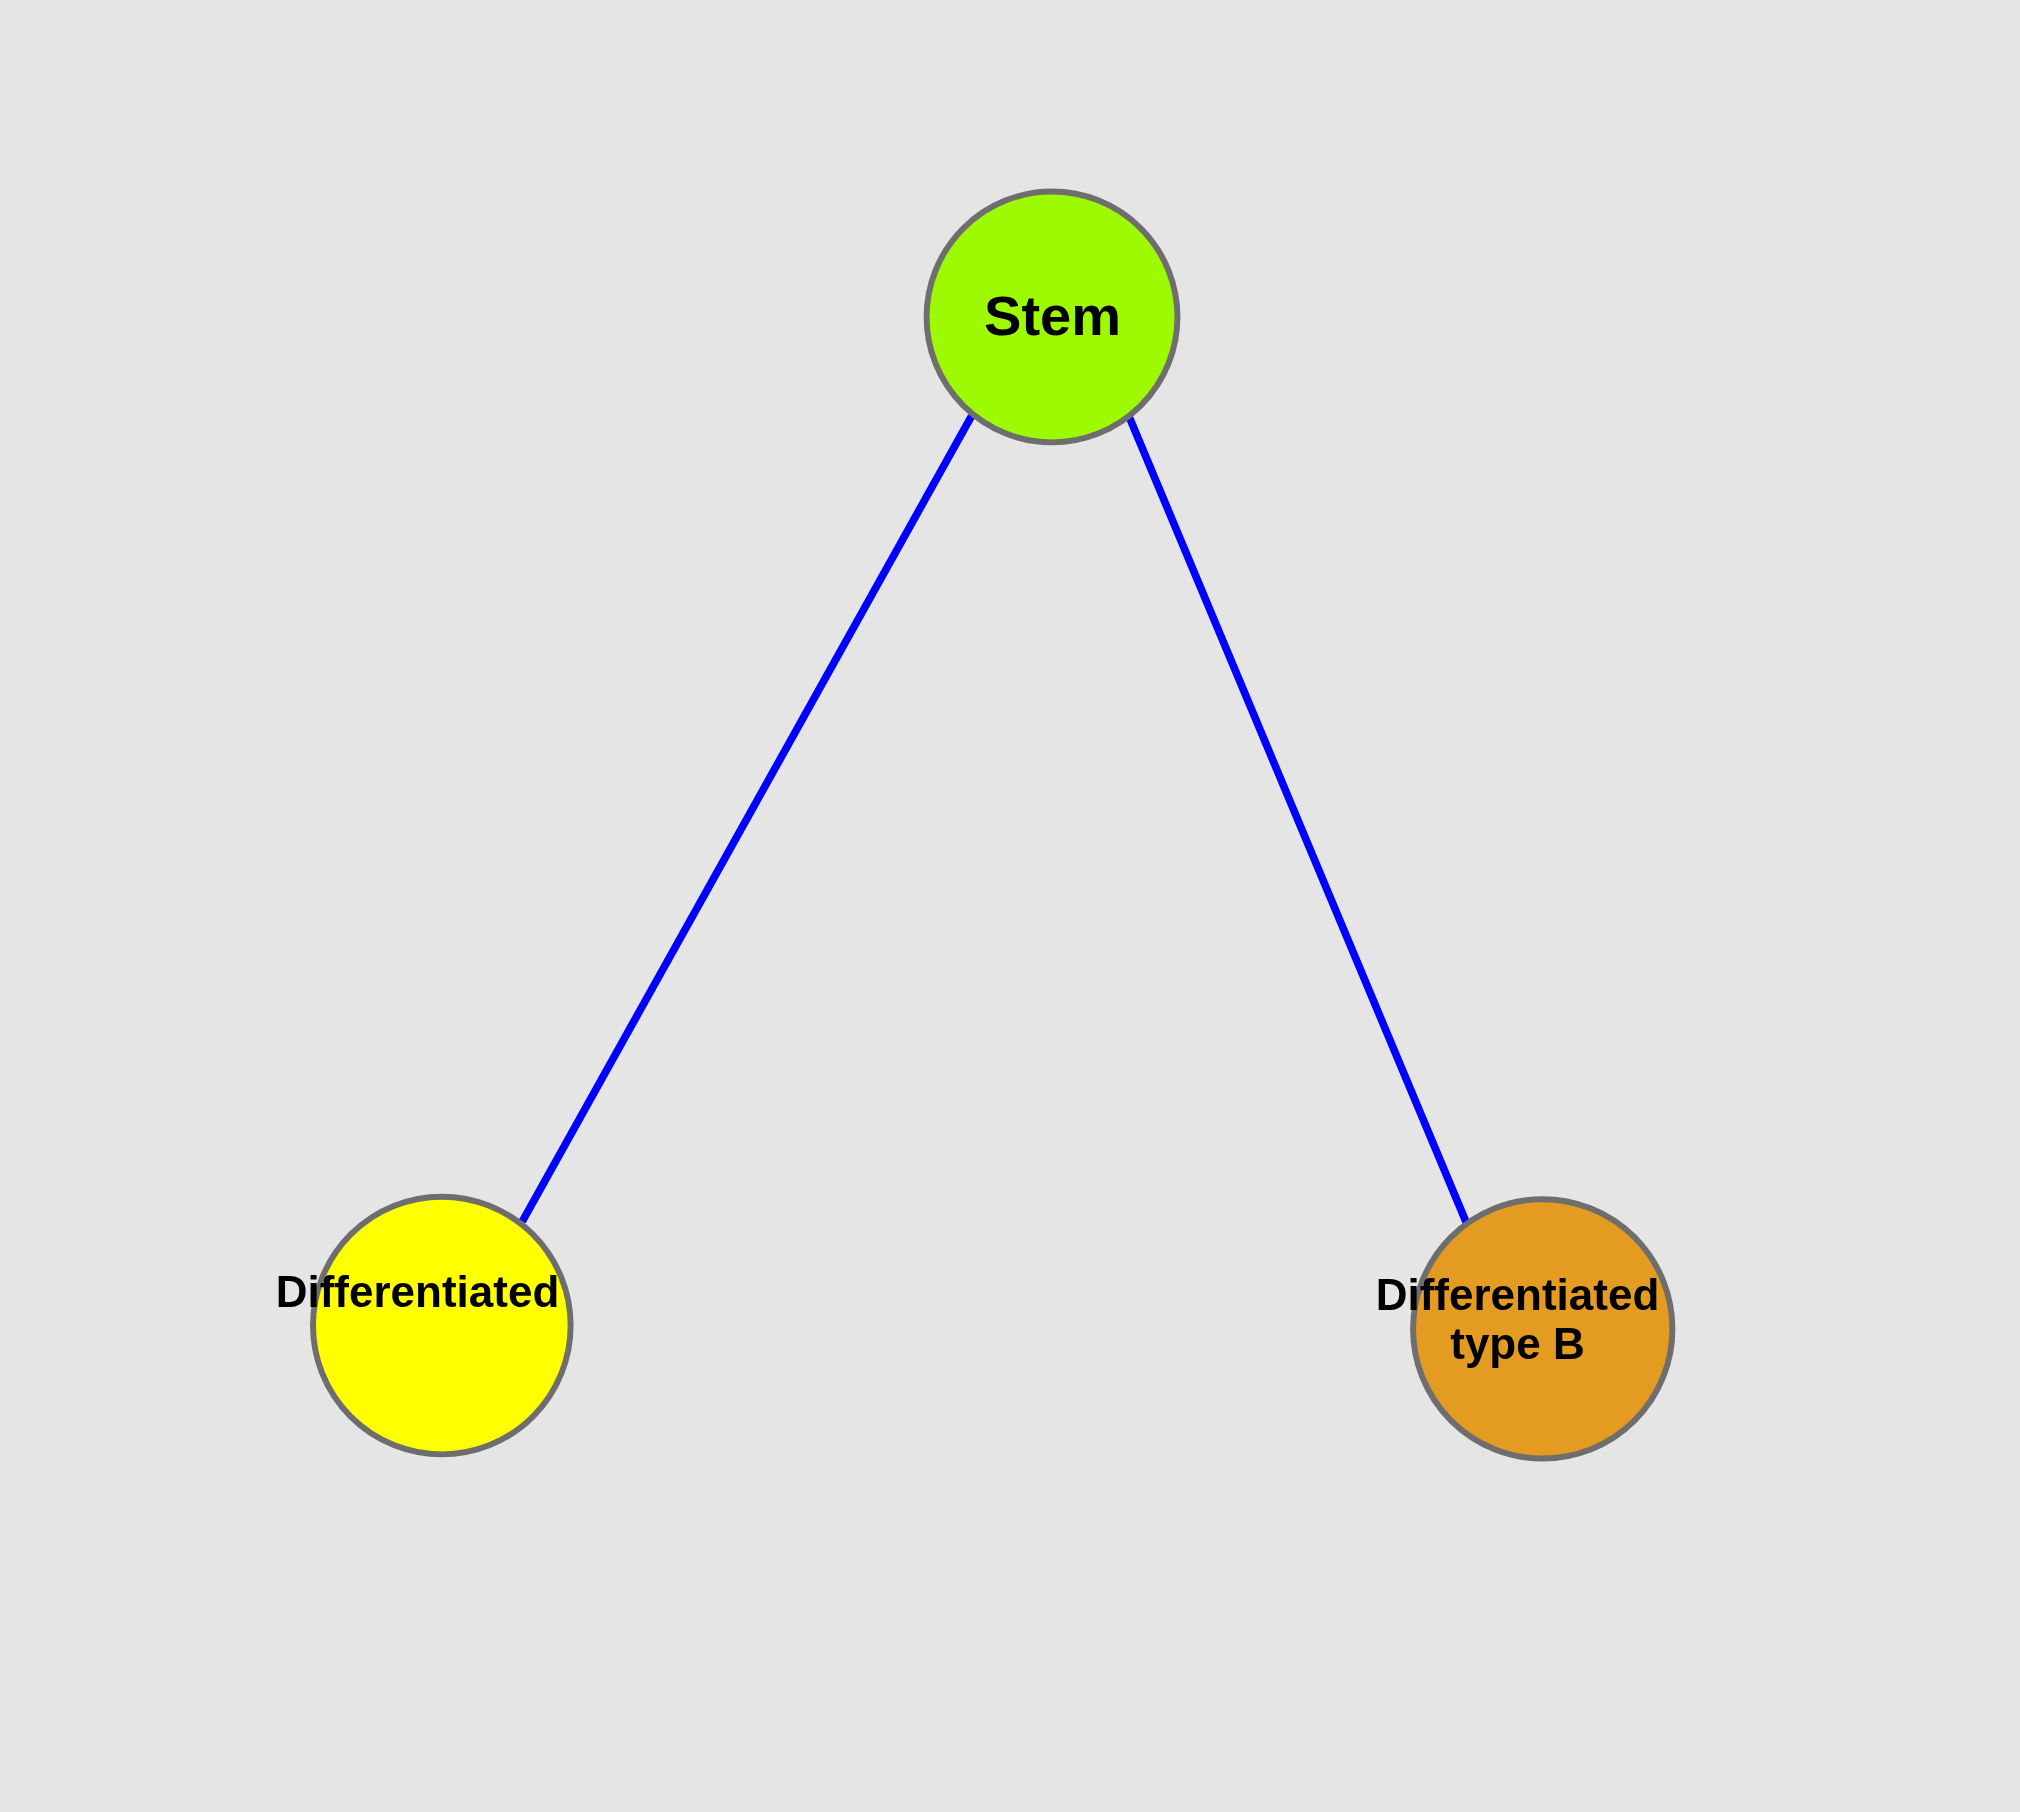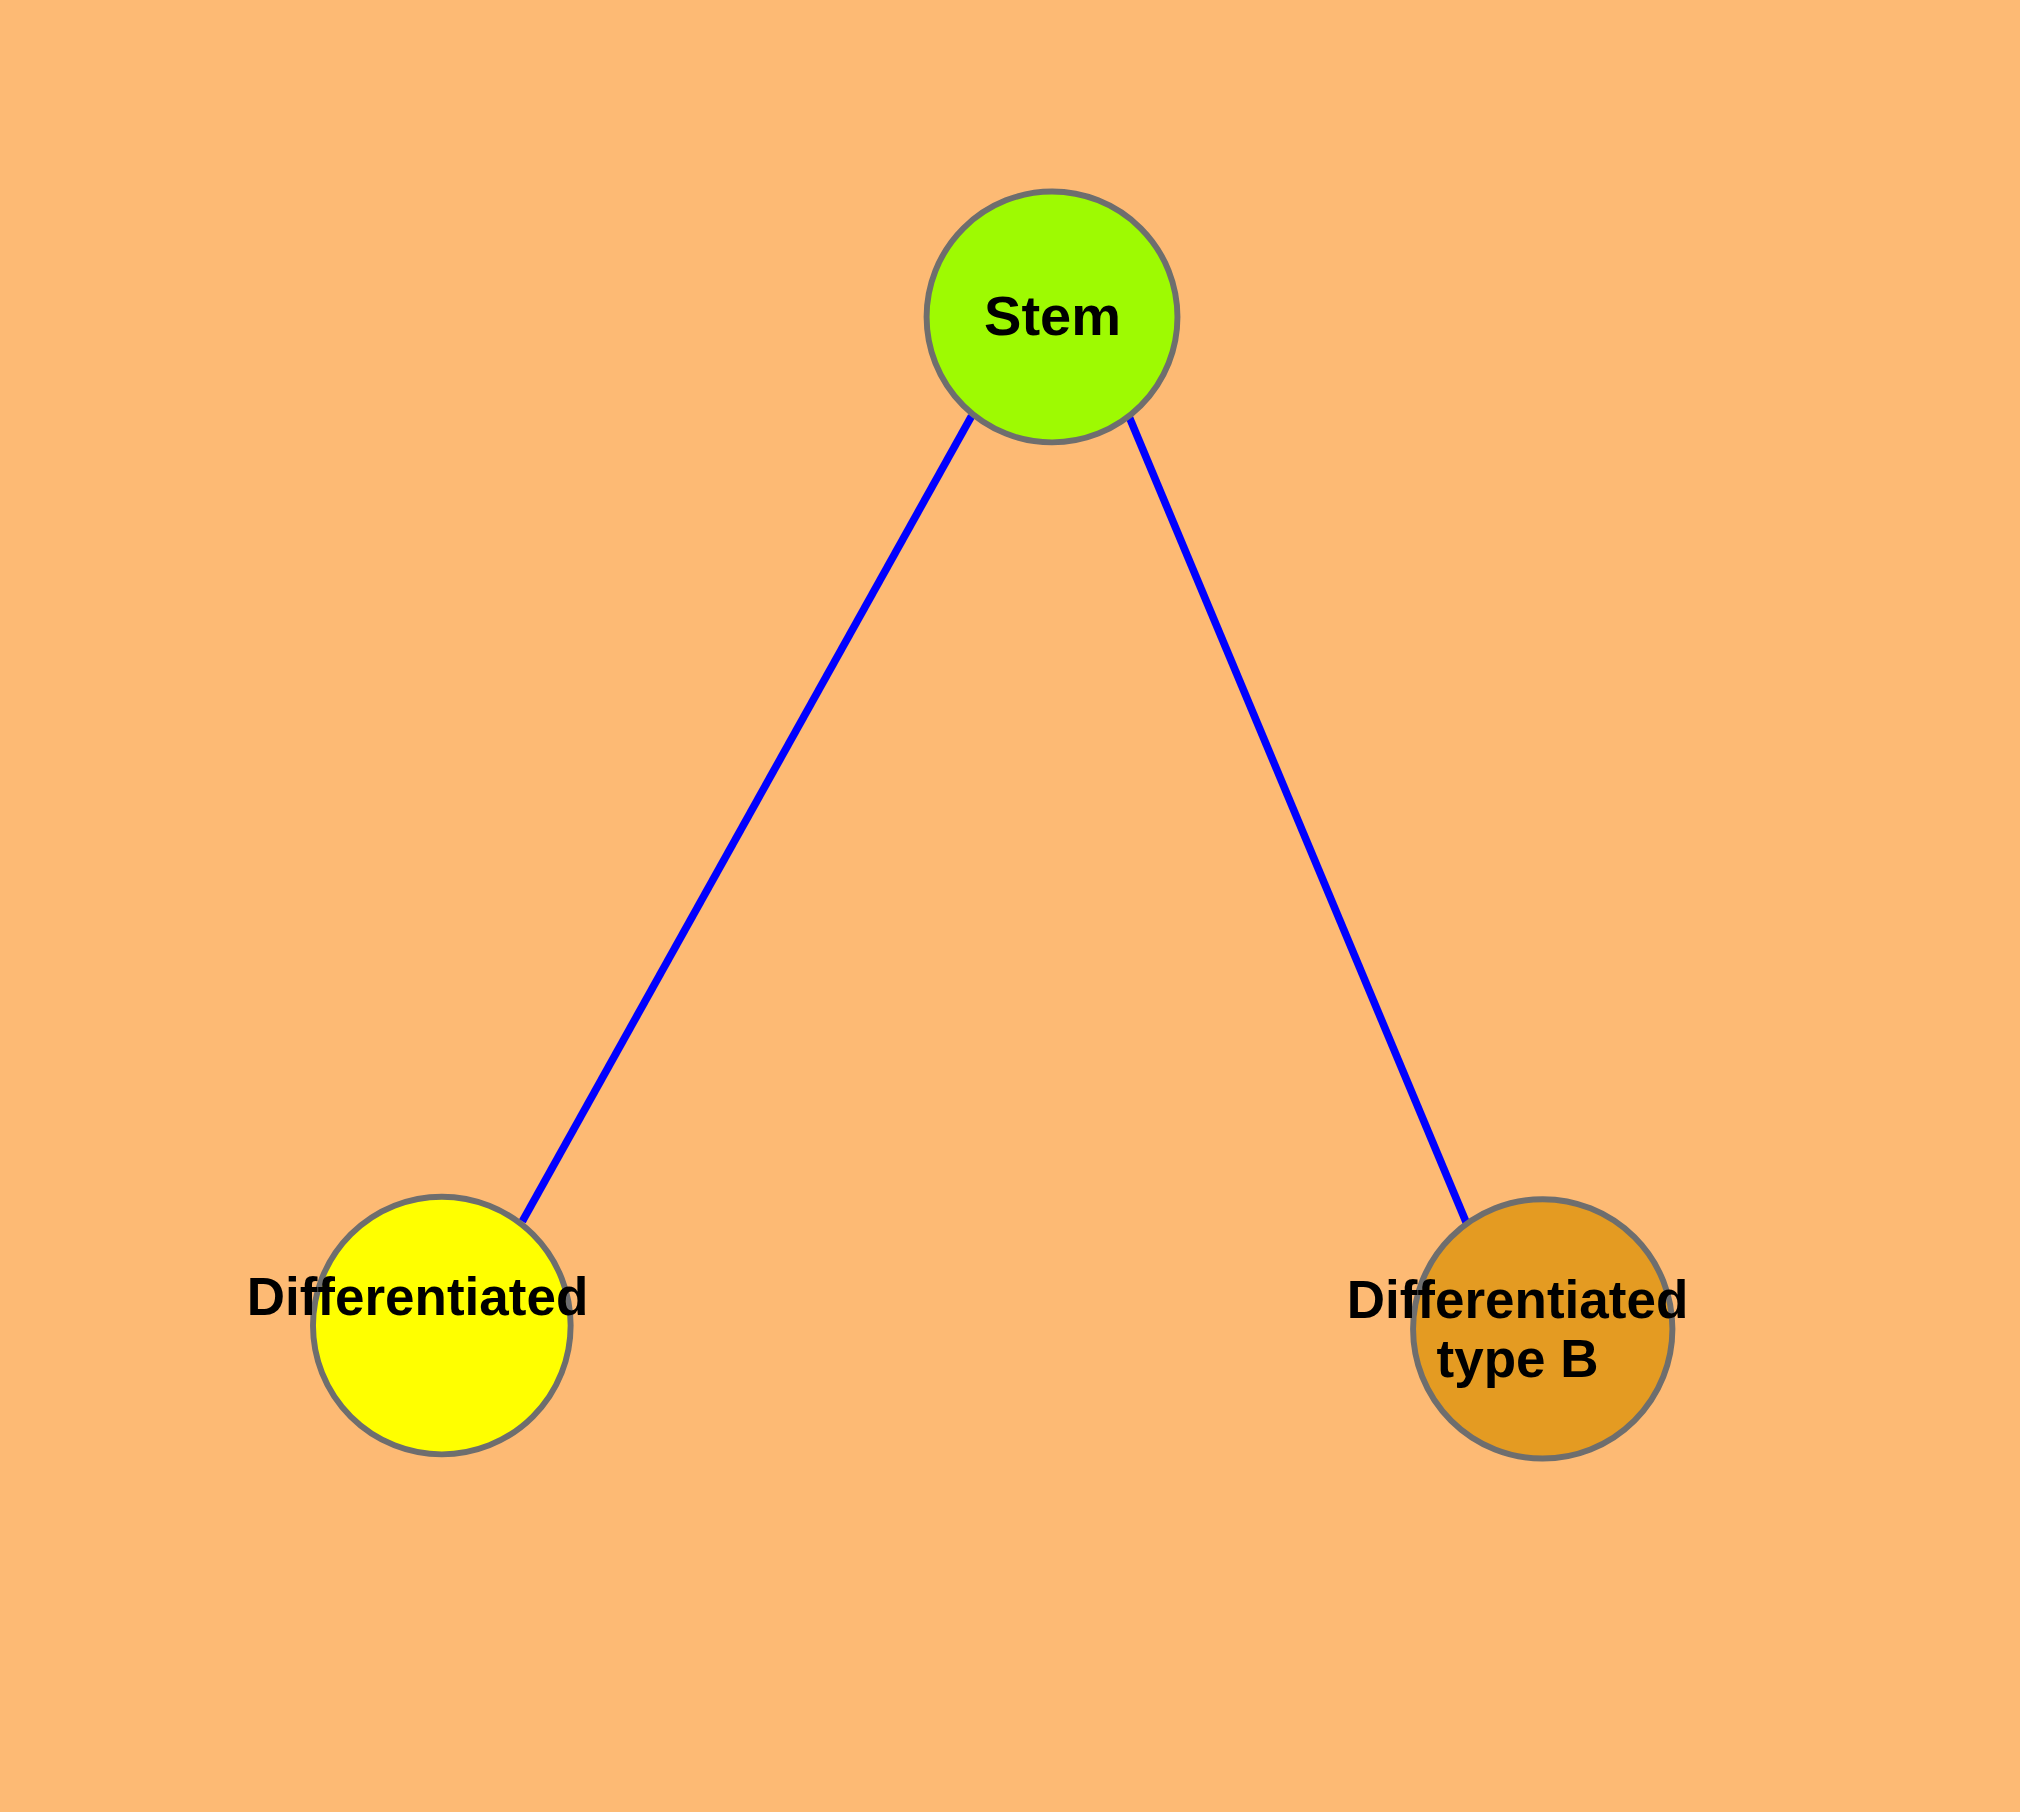--- a/index.html
+++ b/index.html
@@ -4,21 +4,21 @@
 <style>
   html, body {
     margin: 0;
     padding: 0;
     background: #ffffff;
   }
   #canvas {
     position: relative;
     width: 2021px;
     height: 1812px;
-    background: #fdba74;
+    background: #e5e5e5;
     overflow: hidden;
     font-family: "Liberation Sans", sans-serif;
   }
   #graph-svg {
     position: absolute;
     left: 0;
     top: 0;
     width: 2021px;
     height: 1812px;
   }
@@ -29,21 +29,21 @@
     color: #000000;
     line-height: 1.12;
     white-space: pre;
     pointer-events: none;
     -webkit-font-smoothing: antialiased;
   }
   .node-label.stem {
     font-size: 56px;
   }
   .node-label.leaf {
-    font-size: 53px;
+    font-size: 44px;
   }
 </style>
 </head>
 <body>
 
 <div id="canvas">
 
   <svg id="graph-svg" viewBox="0 0 2384 2138">
     <g>
       <line x1="1146" y1="491" x2="616" y2="1441" stroke="#0000ff" stroke-width="9" stroke-linecap="butt"></line>

